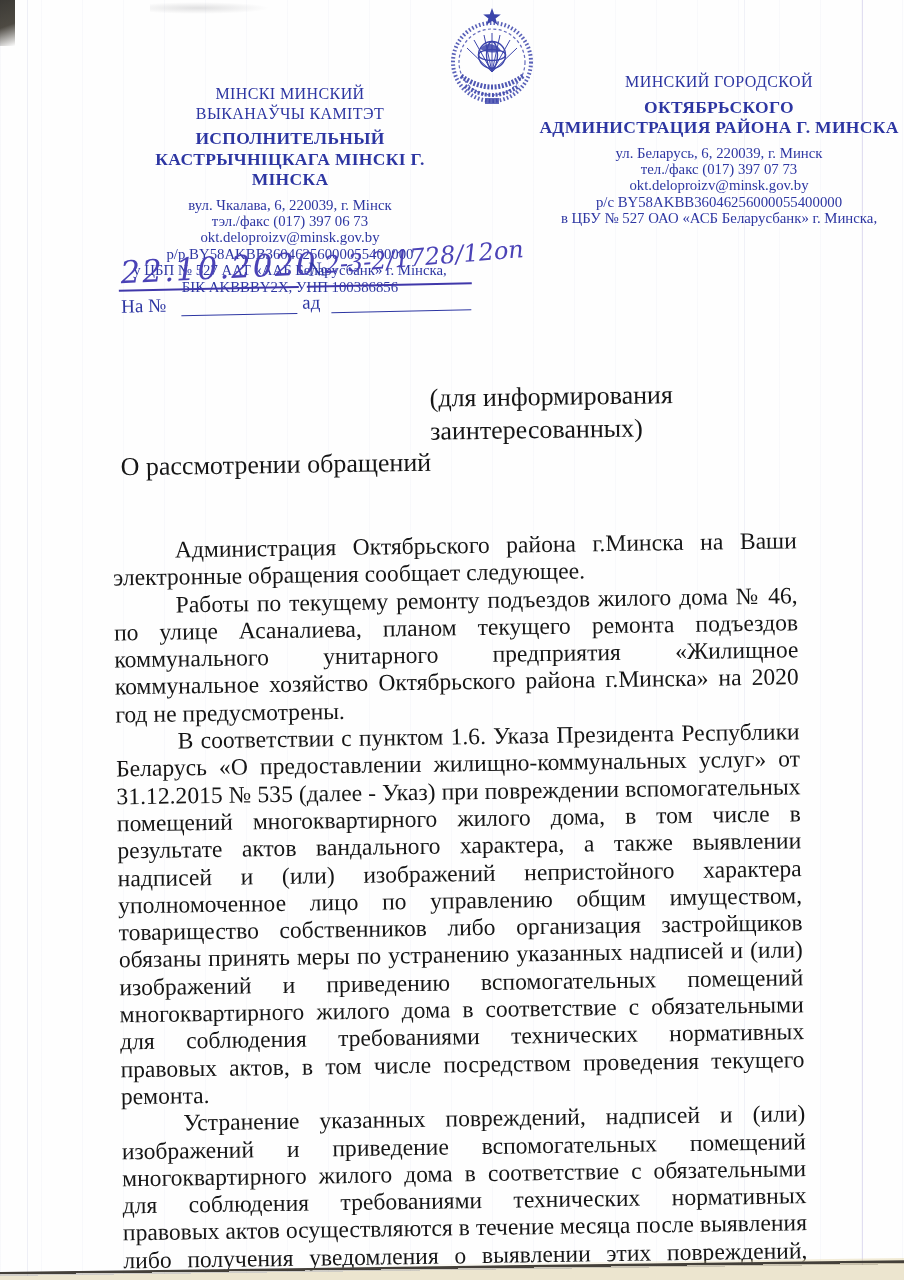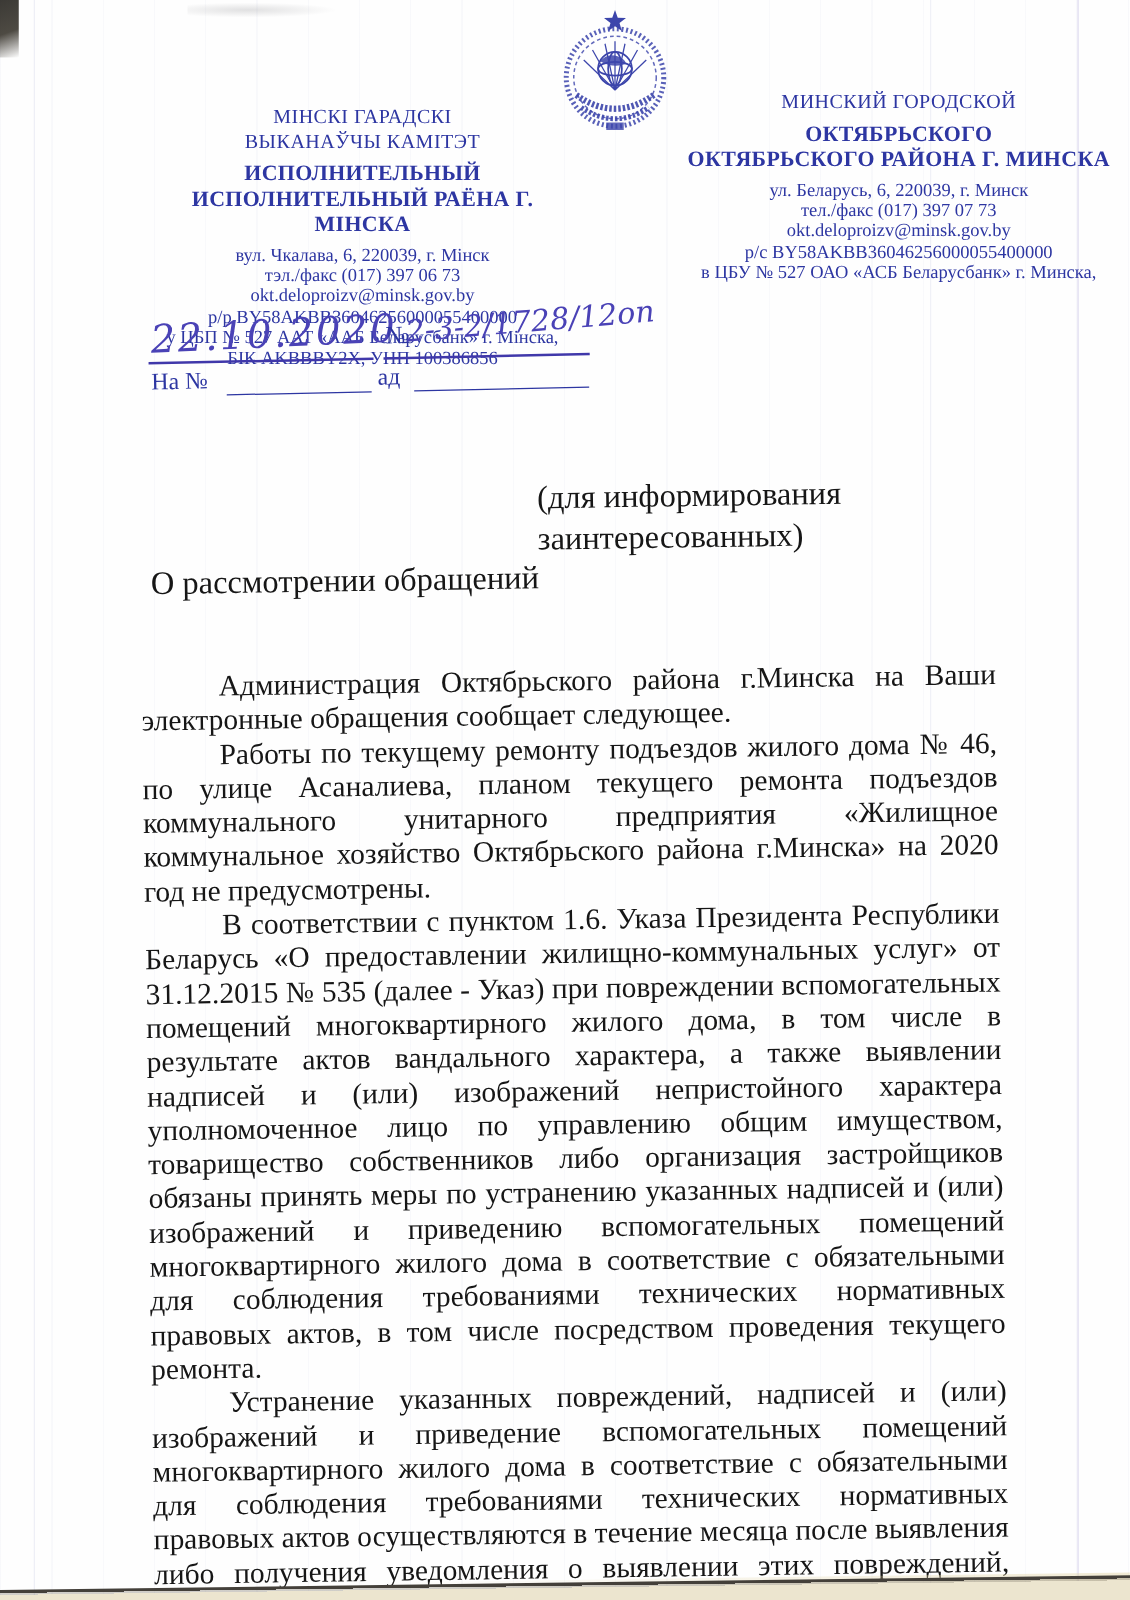--- a/index.html
+++ b/index.html
@@ -85,44 +85,44 @@
         </g>
         <path d="M12 70 Q 43 92 74 70" stroke-width="5" stroke-dasharray="2 1.6" opacity=".9"></path>
         <path d="M16 80 Q 43 98 70 80" stroke-width="4" stroke-dasharray="2 1.6" opacity=".9"></path>
         <path d="M36 92 h14 v6 h-14 z" fill="#3c45ab" opacity=".8" stroke="none"></path>
       </g>
     </svg>
   </div>
 
   <div class="lh-col lh-left">
     <div class="lh-org">
-      <div>МІНСКІ ГАРАДСКІ</div>
+      <div>МІНСКІ МИНСКИЙ</div>
       <div>ВЫКАНАЎЧЫ КАМІТЭТ</div>
     </div>
     <div class="lh-name">
       <div>ИСПОЛНИТЕЛЬНЫЙ</div>
-      <div>ИСПОЛНИТЕЛЬНЫЙ РАЁНА Г. МІНСКА</div>
+      <div>КАСТРЫЧНІЦКАГА МІНСКІ Г. МІНСКА</div>
     </div>
     <div class="lh-addr">
       <div>вул. Чкалава, 6, 220039, г. Мінск</div>
       <div>тэл./факс (017) 397 06 73</div>
       <div>okt.deloproizv@minsk.gov.by</div>
       <div>р/р BY58AKBB36046256000055400000</div>
       <div>у ЦБП № 527 ААТ «ААБ Беларусбанк» г. Мінска,</div>
       <div>БІК AKBBBY2X, УНП 100386856</div>
     </div>
   </div>
 
   <div class="lh-col lh-right">
     <div class="lh-org">
       <div>МИНСКИЙ ГОРОДСКОЙ</div>
     </div>
     <div class="lh-name">
       <div>ОКТЯБРЬСКОГО</div>
-      <div>ОКТЯБРЬСКОГО  РАЙОНА Г. МИНСКА</div>
+      <div>АДМИНИСТРАЦИЯ  РАЙОНА Г. МИНСКА</div>
     </div>
     <div class="lh-addr">
       <div>ул. Беларусь, 6, 220039, г. Минск</div>
       <div>тел./факс (017) 397 07 73</div>
       <div>okt.deloproizv@minsk.gov.by</div>
       <div>р/с BY58AKBB36046256000055400000</div>
       <div>в ЦБУ № 527 ОАО «АСБ Беларусбанк» г. Минска,</div>
     </div>
   </div>
 

